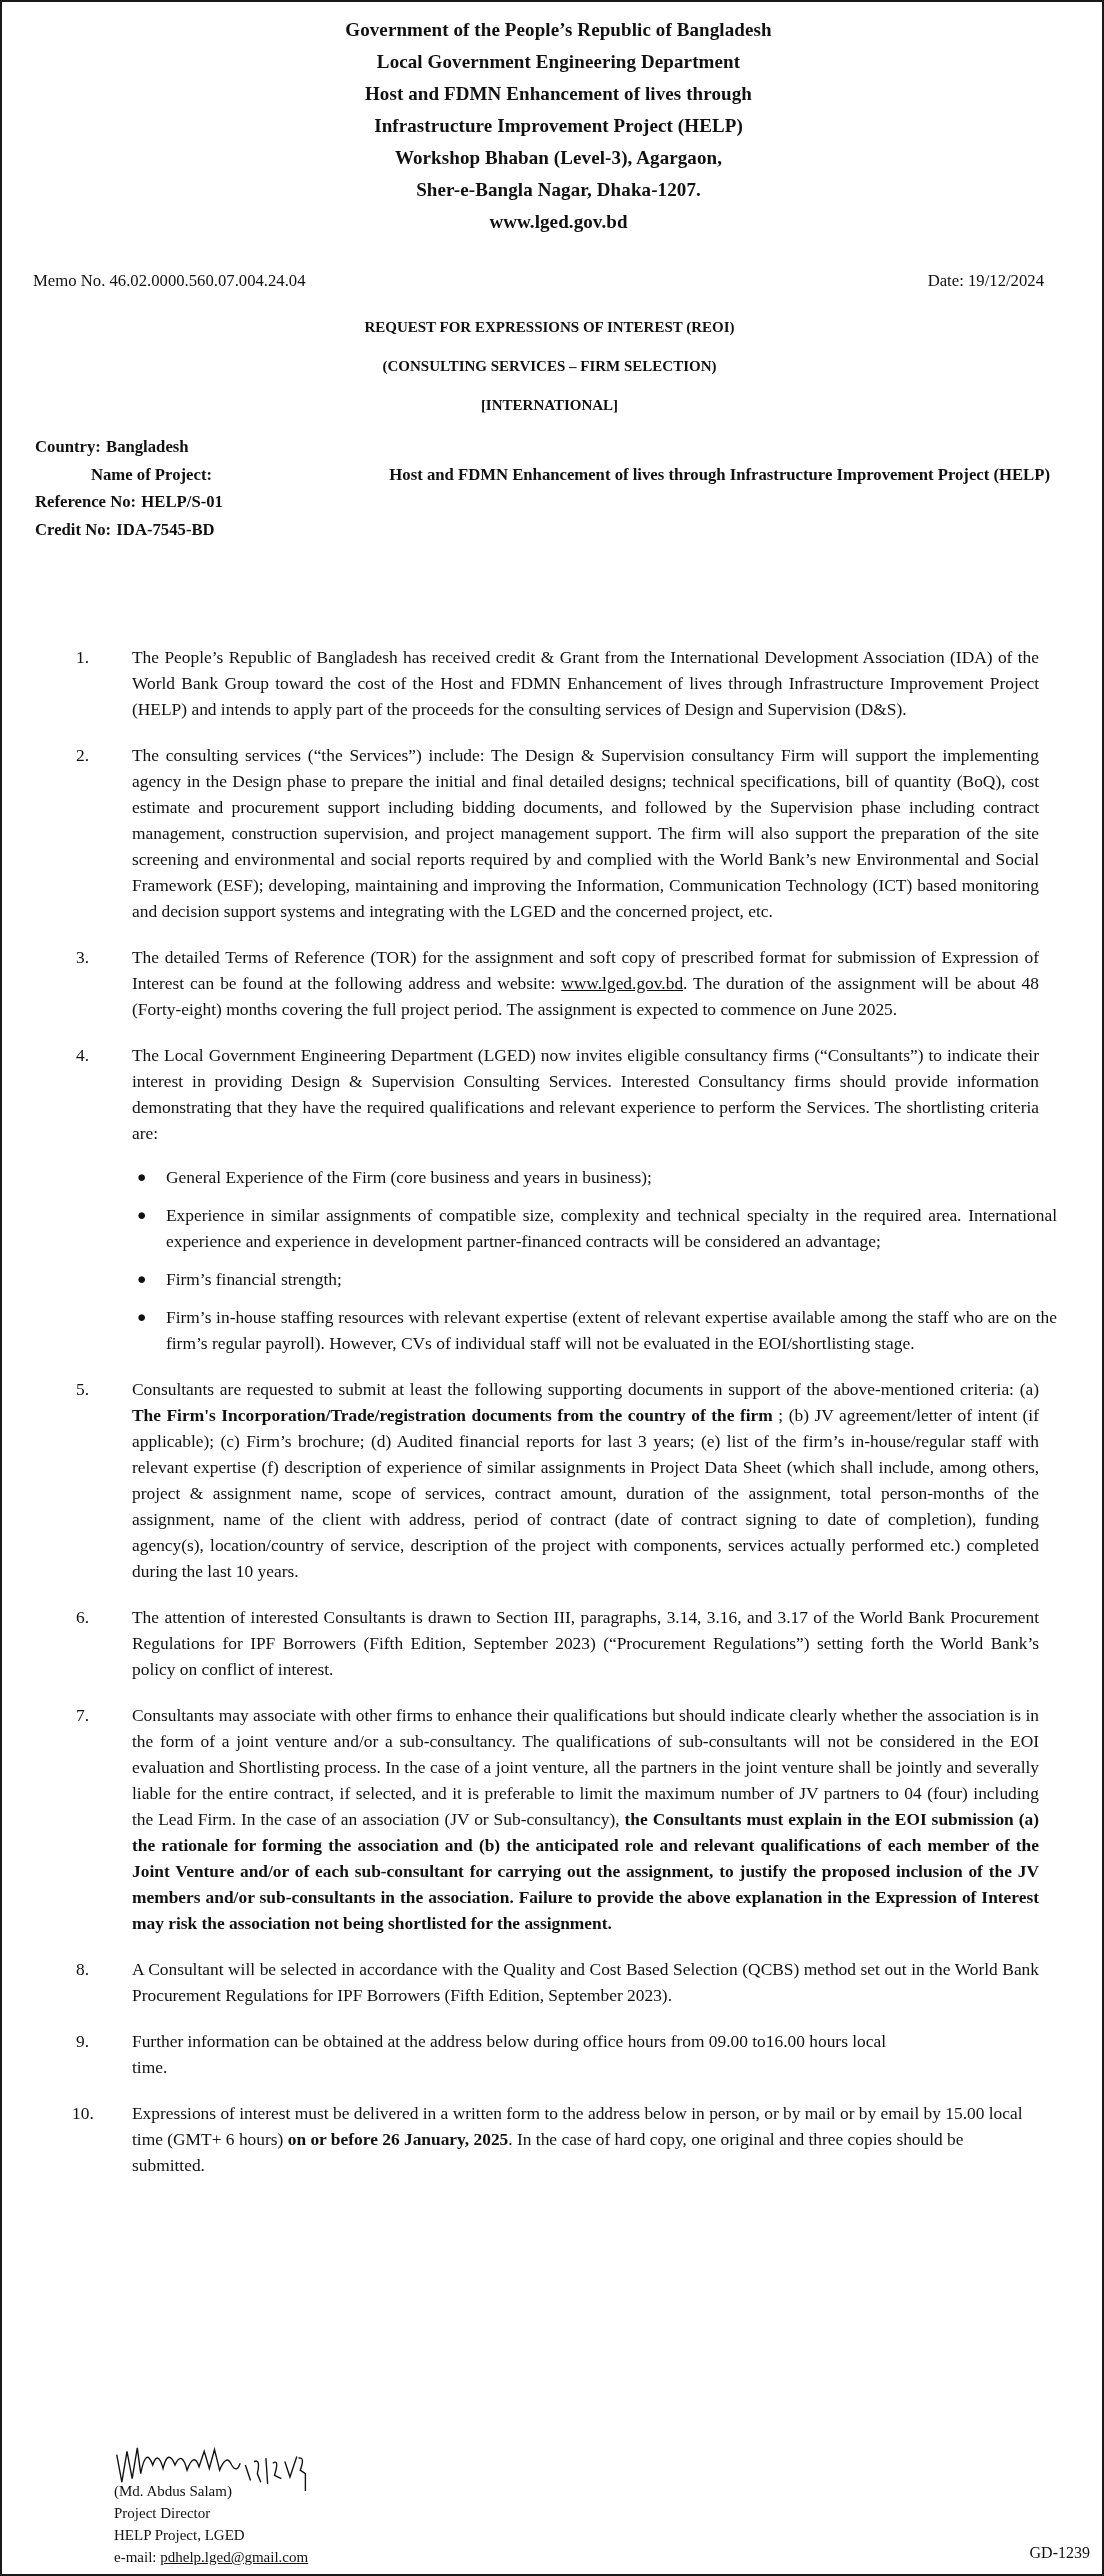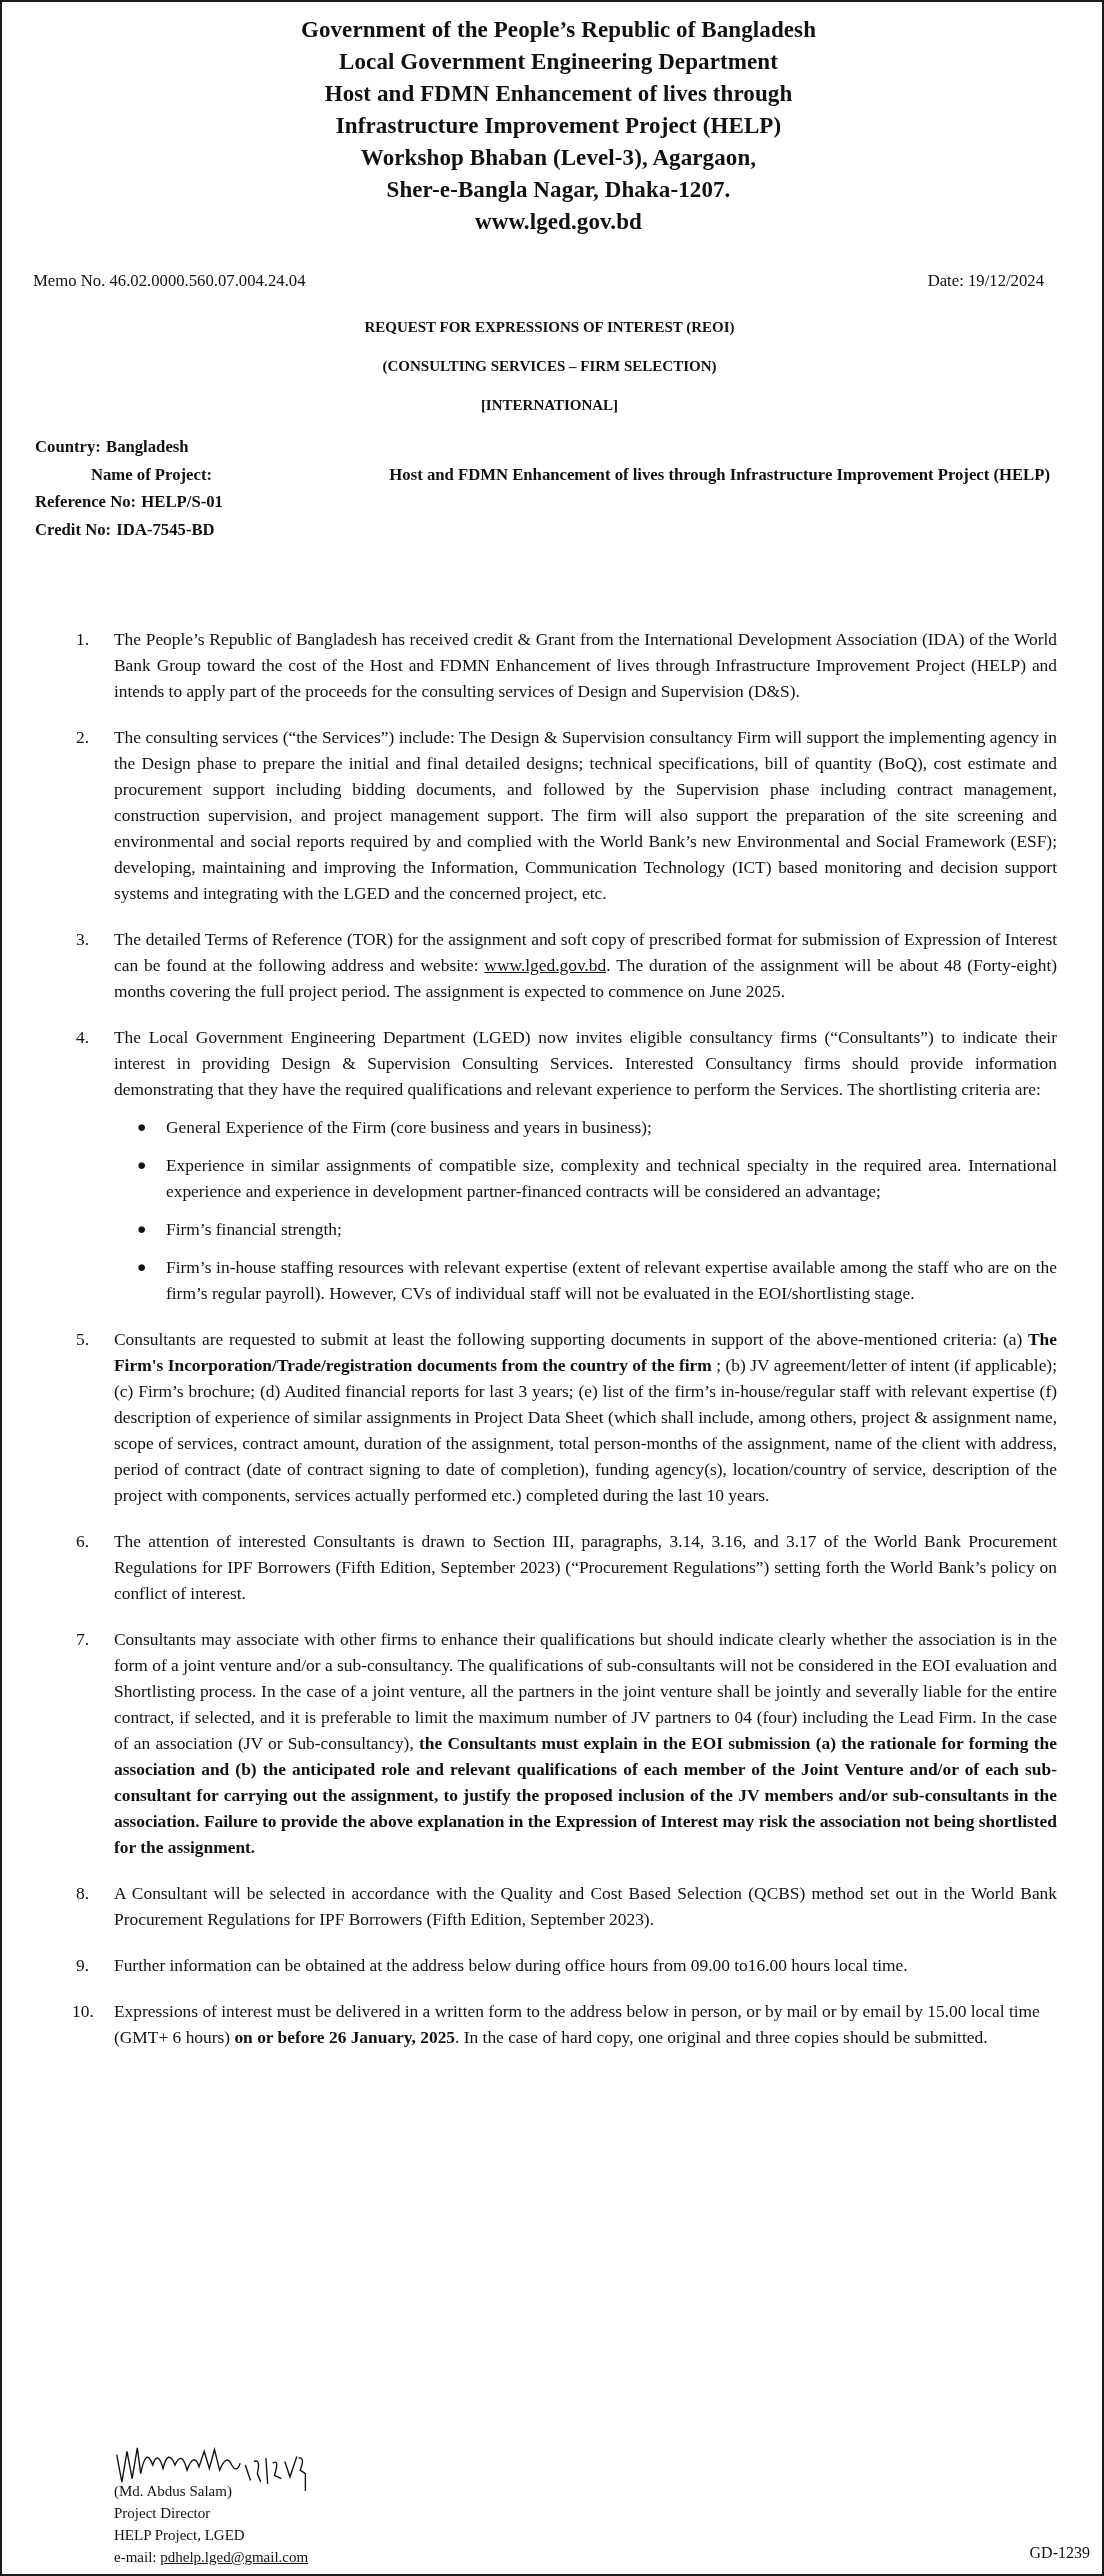--- a/index.html
+++ b/index.html
@@ -10,21 +10,21 @@
     width: 1104px; height: 2576px;
     border: 2.6px solid #1a1a1a;
     background: #ffffff;
     color: #111111;
     font-family: "Liberation Serif", "DejaVu Serif", serif;
   }
   .hdr {
     position: absolute; left: 0; right: 0; top: 12px;
     text-align: center;
     font-weight: bold;
-    font-size: 23px;
+    font-size: 19px;
     line-height: 32px;
     letter-spacing: 0.1px;
     padding-left: 13px;
   }
   .hdr div { white-space: nowrap; }
   .memo-row {
     position: absolute; left: 31px; right: 58px; top: 268px;
     display: flex; justify-content: space-between;
     font-size: 16.7px; line-height: 22px;
   }
@@ -43,21 +43,21 @@
   .meta .row.proj .lbl { width: 177px; flex: none; }
   .meta .row.proj .val { padding-left: 5.2px; flex: 1; margin-left: 40px; }
 
   .items {
     position: absolute; left: 0; right: 0; top: 624px;
     font-size: 17.4px; line-height: 26px;
   }
   .item { position: relative; padding-left: 112px; padding-right: 45px; text-align: justify; margin-bottom: 20px; }
   .item .num { position: absolute; left: 74px; top: 0; }
   .item.n10 .num { left: 70px; }
-  .item p { margin: 0; }
+  .item p { margin: 18px; }
   .bullets { margin: 12px 0 0 0; padding: 0; list-style: none; }
   .bullets li { position: relative; padding-left: 52px; margin-bottom: 12px; text-align: justify; margin-left: 0px; }
   .bullets li .dot { position: absolute; left: 23px; top: 0; font-size: 15.5px; }
   b, .bold { font-weight: bold; }
   a.link { color: #111111; text-decoration: underline; }
 
   .sig {
     position: absolute; left: 112px; top: 2421px;
     font-size: 15px; line-height: 22px;
   }

